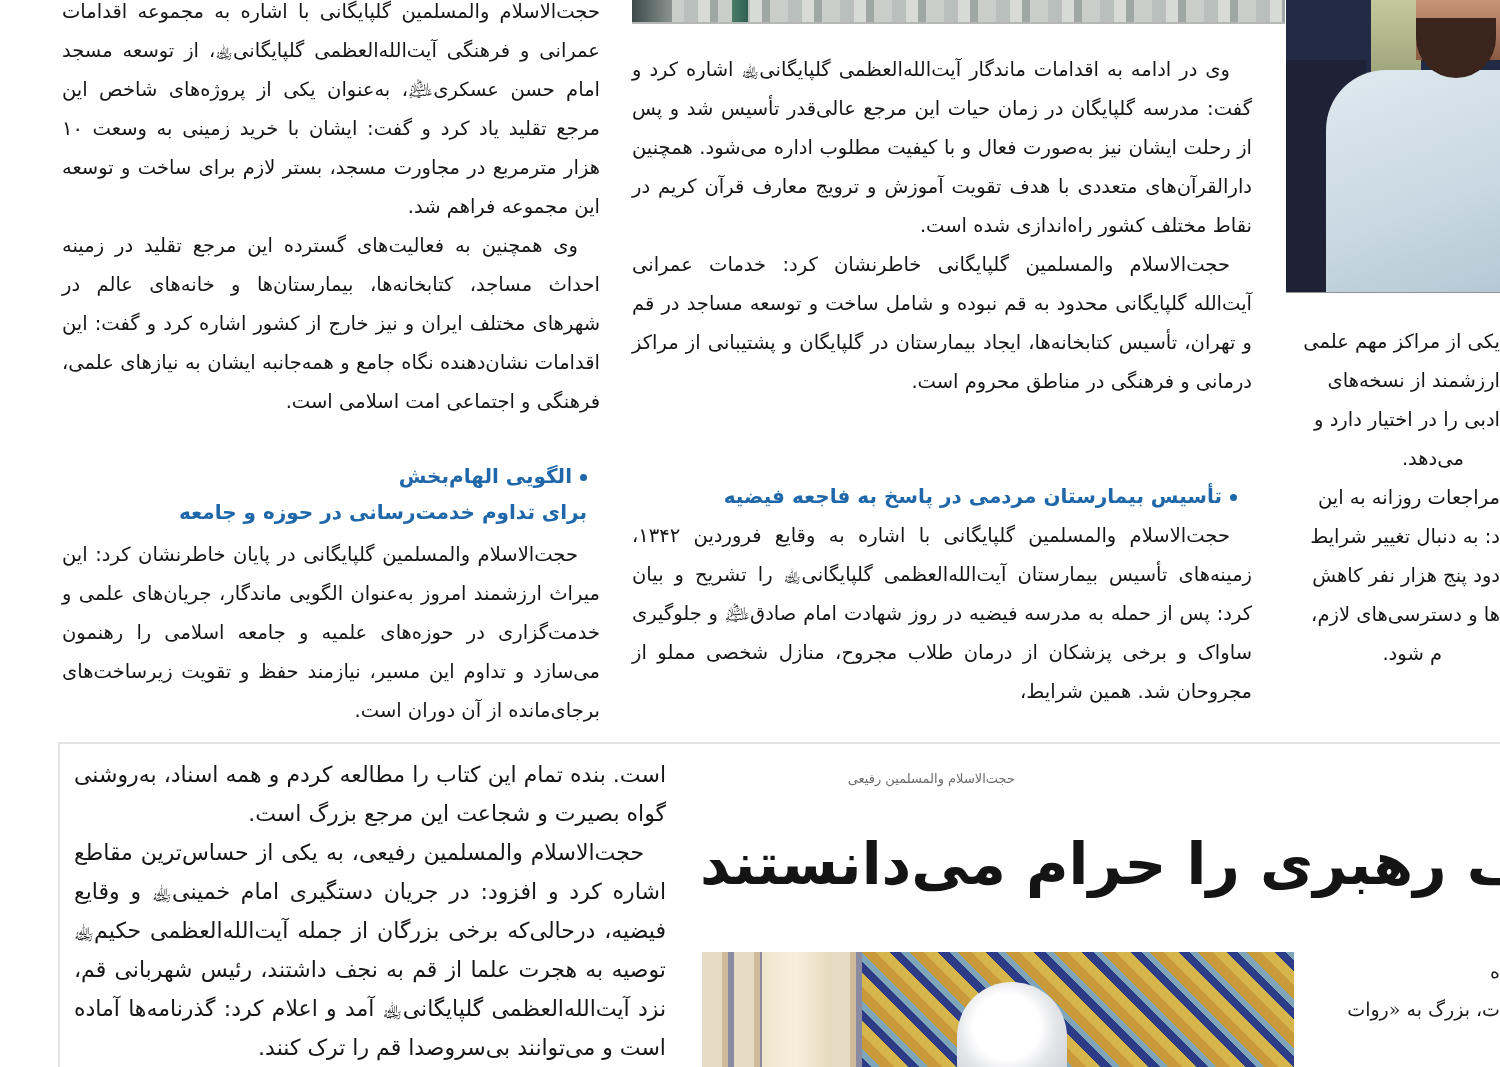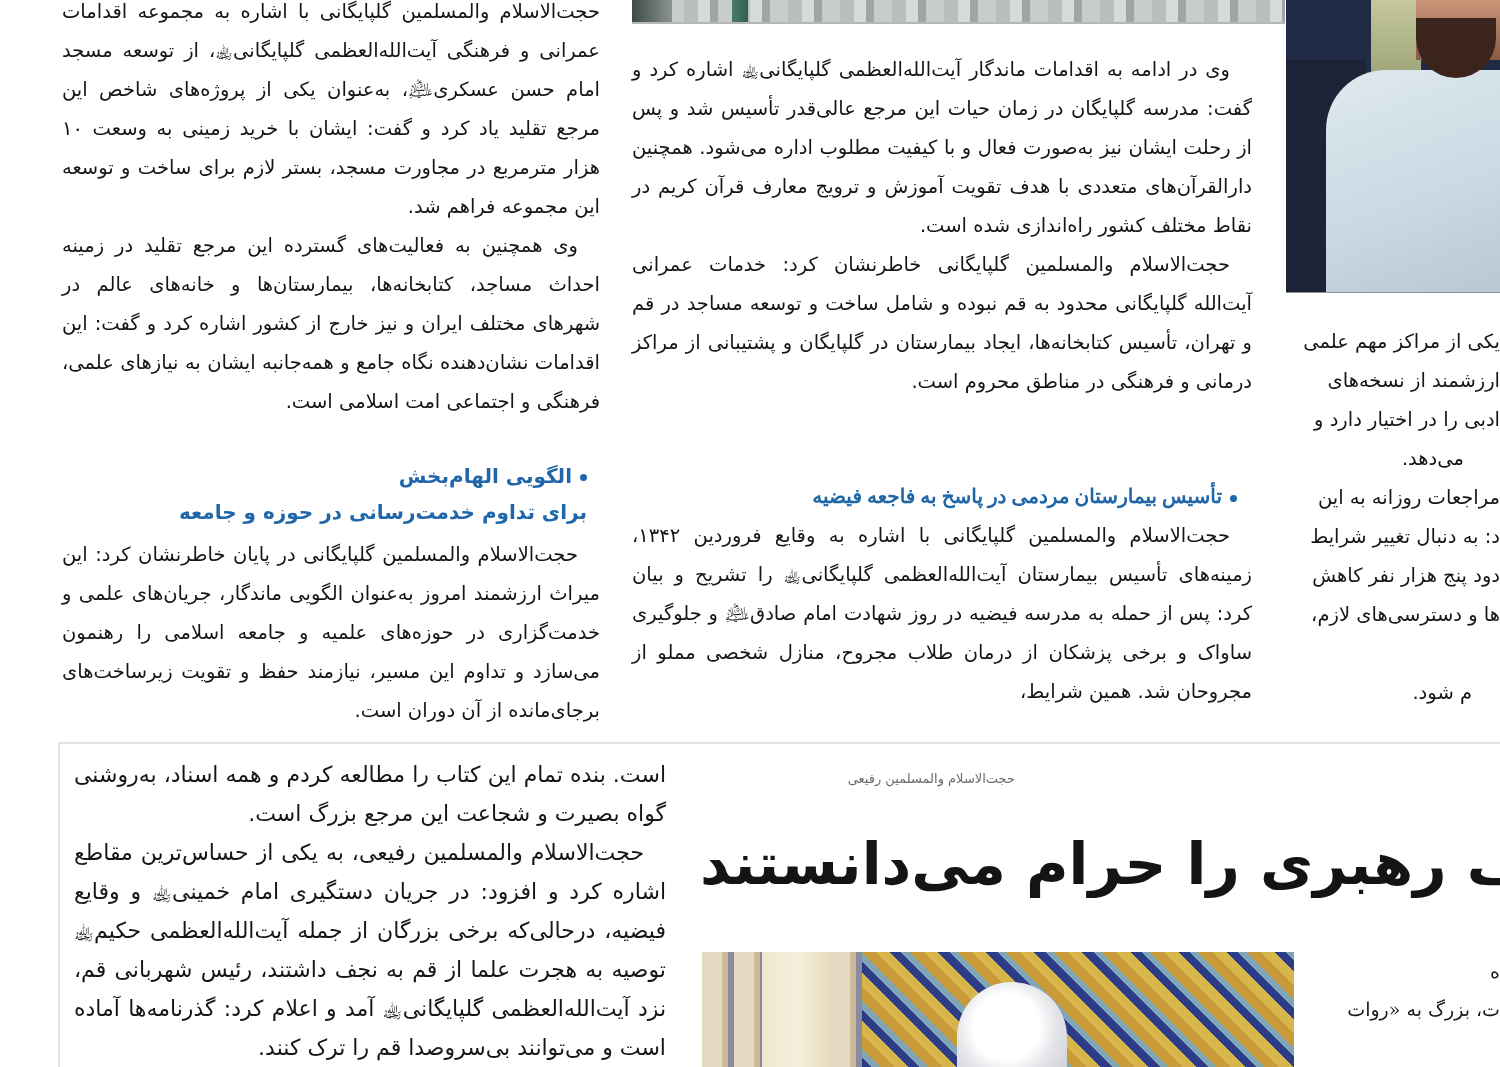--- a/index.html
+++ b/index.html
@@ -176,41 +176,41 @@
 
 <div class="abs col" style="left:62px; top:535px; width:538px;">
   <p>حجت‌الاسلام والمسلمین گلپایگانی در پایان خاطرنشان کرد: این میراث ارزشمند امروز به‌عنوان الگویی ماندگار، جریان‌های علمی و خدمت‌گزاری در حوزه‌های علمیه و جامعه اسلامی را رهنمون می‌سازد و تداوم این مسیر، نیازمند حفظ و تقویت زیرساخت‌های برجای‌مانده از آن دوران است.</p>
 </div>
 
 <div class="abs col" style="left:632px; top:50px; width:620px;">
   <p>وی در ادامه به اقدامات ماندگار آیت‌الله‌العظمی گلپایگانی﵀ اشاره کرد و گفت: مدرسه گلپایگان در زمان حیات این مرجع عالی‌قدر تأسیس شد و پس از رحلت ایشان نیز به‌صورت فعال و با کیفیت مطلوب اداره می‌شود. همچنین دارالقرآن‌های متعددی با هدف تقویت آموزش و ترویج معارف قرآن کریم در نقاط مختلف کشور راه‌اندازی شده است.</p>
   <p>حجت‌الاسلام والمسلمین گلپایگانی خاطرنشان کرد: خدمات عمرانی آیت‌الله گلپایگانی محدود به قم نبوده و شامل ساخت و توسعه مساجد در قم و تهران، تأسیس کتابخانه‌ها، ایجاد بیمارستان در گلپایگان و پشتیبانی از مراکز درمانی و فرهنگی در مناطق محروم است.</p>
 </div>
 
-<div class="abs" style="left:632px; top:478px; width:605px;font-family:Liberation Serif, serif;">
+<div class="abs" style="left:632px; top:478px; width:605px;">
   <div class="subhead">
     <span class="bullet"></span><span>تأسیس بیمارستان مردمی در پاسخ به فاجعه فیضیه</span>
   </div>
 </div>
 
 <div class="abs col" style="left:632px; top:516px; width:620px;">
   <p>حجت‌الاسلام والمسلمین گلپایگانی با اشاره به وقایع فروردین ۱۳۴۲، زمینه‌های تأسیس بیمارستان آیت‌الله‌العظمی گلپایگانی﵀ را تشریح و بیان کرد: پس از حمله به مدرسه فیضیه در روز شهادت امام صادق﵇ و جلوگیری ساواک و برخی پزشکان از درمان طلاب مجروح، منازل شخصی مملو از مجروحان شد. همین شرایط،</p>
 </div>
 
 <div class="abs" style="left:1288px; top:322px; width:212px; overflow:hidden;">
   <div class="col" style="white-space:nowrap; line-height:39px;">
     <div>یکی از مراکز مهم علمی</div>
     <div>ارزشمند از نسخه‌های</div>
     <div>ادبی را در اختیار دارد و</div>
     <div style="padding-right:36px;">می‌دهد.</div>
     <div>مراجعات روزانه به این</div>
     <div>د: به دنبال تغییر شرایط</div>
     <div>دود پنج هزار نفر کاهش</div>
     <div>ها و دسترسی‌های لازم،</div>
-    <div style="padding-right:28px;margin-top:39px;">م شود.</div>
+    <div style="padding-right:58px;">م شود.</div>
   </div>
 </div>
 
 <div class="abs bottom-box"></div>
 
 <div class="abs col" style="left:74px; top:755px; width:592px; font-size:22px; line-height:39px;">
   <p class="noindent">است. بنده تمام این کتاب را مطالعه کردم و همه اسناد، به‌روشنی گواه بصیرت و شجاعت این مرجع بزرگ است.</p>
   <p>حجت‌الاسلام والمسلمین رفیعی، به یکی از حساس‌ترین مقاطع اشاره کرد و افزود: در جریان دستگیری امام خمینی﵀ و وقایع فیضیه، درحالی‌که برخی بزرگان از جمله آیت‌الله‌العظمی حکیم﵀ توصیه به هجرت علما از قم به نجف داشتند، رئیس شهربانی قم، نزد آیت‌الله‌العظمی گلپایگانی﵀ آمد و اعلام کرد: گذرنامه‌ها آماده است و می‌توانند بی‌سروصدا قم را ترک کنند.</p>
 </div>
 

